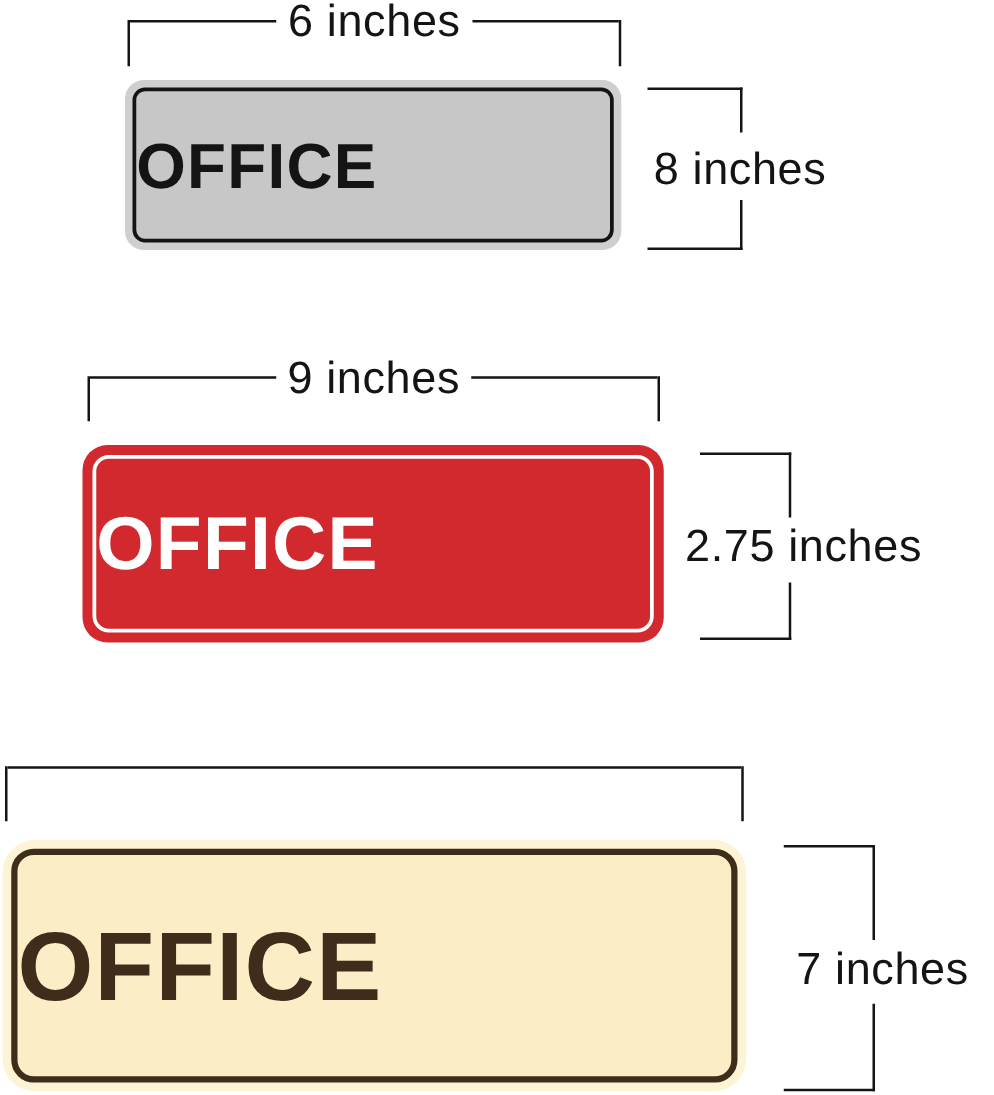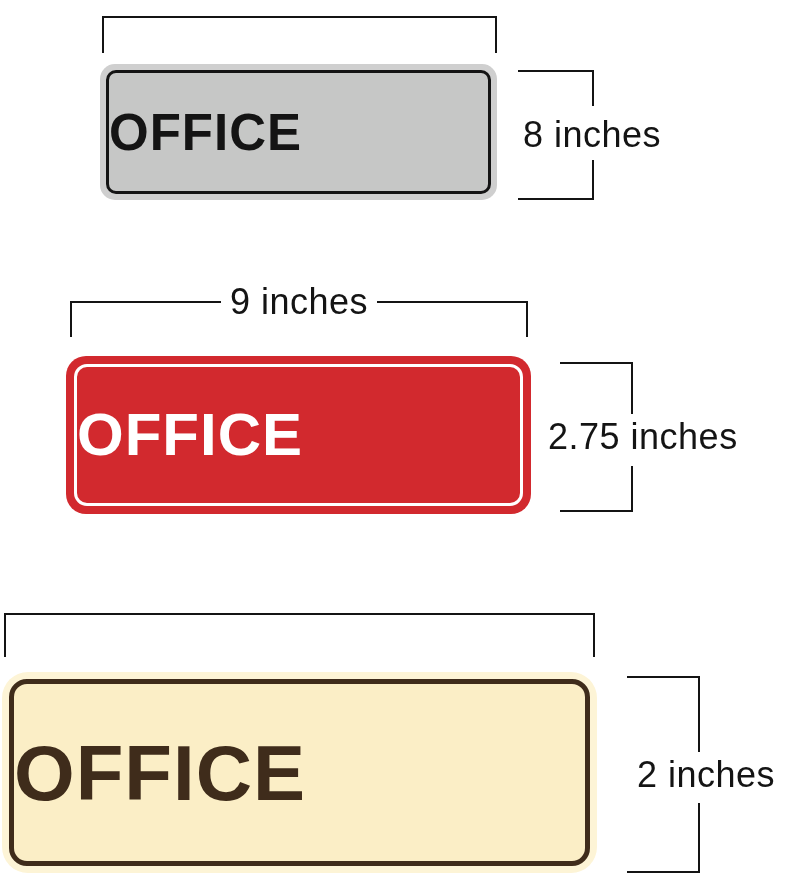--- a/index.html
+++ b/index.html
@@ -86,20 +86,21 @@
 </style>
 </head>
 <body>
 
 <div class="canvas">
 
   <div class="wdim wdim-1">
     <span class="etick l"></span>
     <div class="dim-row">
       <span class="hline"></span>
+      <span class="dim-label">6 inches</span>
       <span class="hline"></span>
     </div>
     <span class="etick r"></span>
   </div>
 
   <div class="sign sign-1" style="background-color: rgb(207, 207, 207);">
     <div class="sign-inner" style="background-color: rgb(198, 199, 198); border-color: rgb(20, 20, 20);">
       <span class="sign-text" style="color: rgb(20, 20, 20);">OFFICE</span>
     </div>
   </div>
@@ -149,16 +150,16 @@
     <div class="sign-inner" style="background-color: rgb(251, 238, 198); border-color: rgb(63, 44, 27);">
       <span class="sign-text" style="color: rgb(63, 44, 27);">OFFICE</span>
     </div>
   </div>
 
   <div class="hdim hdim-3">
     <span class="htick t"></span>
     <span class="htick b"></span>
     <span class="vseg t"></span>
     <span class="vseg b"></span>
-    <span class="dim-label hlabel">2 inches</span>
+    <span class="dim-label hlabel">7 inches</span>
   </div>
 
 </div>
 
 </body></html>

